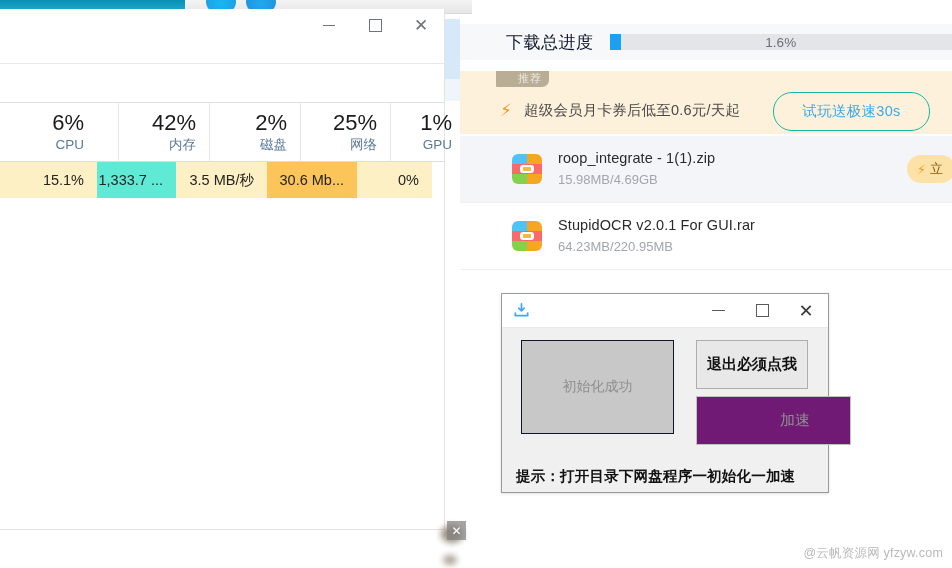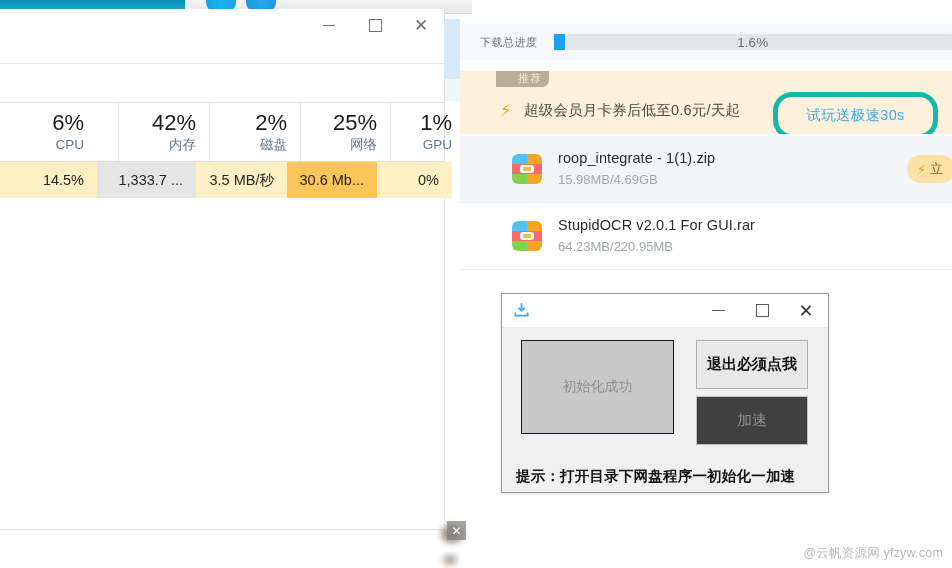--- a/index.html
+++ b/index.html
@@ -47,21 +47,21 @@
   .dl-sidebar .sel2 {
     position: absolute; left: 0; top: 65px; width: 17px; height: 22px;
     background: #eef5fb;
   }
   .dl-progressbar-row {
     position: absolute; left: 17px; top: 10px; right: 0; height: 36px;
     background: #f7f8fa;
     display: flex; align-items: center;
   }
   .dl-progress-label {
-    font-size: 11px; color: #737373; margin-left: 20px; letter-spacing: .5px;
+    font-size: 17px; color: #0f172a; margin-left: 46px; letter-spacing: .5px;
     white-space: nowrap;
   }
   .dl-progress-track {
     position: relative; margin-left: 16px; flex: 1; height: 16px;
     background: #e3e5e9; border-radius: 1px; margin-right: 0px;
   }
   .dl-progress-fill {
     position: absolute; left: 0; top: 0; height: 100%; width: 11px;
     background: #1ba1f2;
   }
@@ -87,21 +87,21 @@
     position: absolute; left: 40px; top: 31px;
     font-size: 17px; color: #f7921e; line-height: 1;
   }
   .promo-text {
     position: absolute; left: 64px; top: 30px;
     font-size: 14.5px; color: #4a4a4a; white-space: nowrap; letter-spacing: .2px;
   }
   .promo-btn {
     position: absolute; left: 313px; top: 21px;
     width: 155px; height: 37px; border-radius: 19px;
-    border: 5px solid #14b8a6; background: transparent;
+    border: 1px solid #14b8a6; background: transparent;
     color: #39a9ec; font-size: 14.5px;
     display: flex; align-items: center; justify-content: center;
     font-family: inherit; letter-spacing: .3px; cursor: pointer;
   }
 
   
   .dl-list { position: absolute; left: 17px; top: 122px; right: 0; bottom: 0; }
   .dl-row {
     position: relative; height: 66px; display: flex; align-items: center;
     border-bottom: 1px solid #f0f0f0;
@@ -222,21 +222,21 @@
   .dlg-btn {
     position: absolute; width: 110px; height: 47px;
     display: flex; align-items: center; justify-content: center;
     font-size: 15px; cursor: pointer; font-family: inherit;
   }
   .dlg-btn.primary {
     left: 194px; top: 12px; background: #e8e8e8; border: 1px solid #adadad; color: #111;
     font-weight: 700;
   }
   .dlg-btn.ghost {
-    left: 194px; top: 68px; background: #404040; border: 1px solid #c1c1c1; color: #8f8f8f;
+    left: 194px; top: 68px; background: #701a75; border: 1px solid #c1c1c1; color: #8f8f8f; padding-left: 43px;
   }
   .dlg-hint {
     position: absolute; left: 0; bottom: 0; width: 100%; height: 32px;
     display: flex; align-items: center; padding-left: 14px; box-sizing: border-box;
     font-size: 14.5px; color: #111; font-weight: 700; letter-spacing: .2px;
   }
 
   
   .watermark {
     position: absolute; right: 9px; bottom: 6px;
@@ -352,22 +352,22 @@
         <div class="pct">25%</div>
         <div class="nm">网络</div>
       </div>
       <div class="tm-col" style="width:75px;">
         <div class="pct">1%</div>
         <div class="nm">GPU</div>
       </div>
     </div>
 
     <div class="tm-data-row">
-      <div class="tm-cell" style="width:97px;background:#fdf0c4;">14.5%</div>
-      <div class="tm-cell" style="width:99px;background:#e5e5e5;">1,333.7 ...</div>
+      <div class="tm-cell" style="width:97px;background:#fdf0c4;">15.1%</div>
+      <div class="tm-cell" style="width:79px;background:#5eead4;">1,333.7 ...</div>
       <div class="tm-cell" style="width:91px;background:#fdf0c4;">3.5 MB/秒</div>
       <div class="tm-cell" style="width:90px;background:#fbc55a;">30.6 Mb...</div>
       <div class="tm-cell" style="width:75px;background:#fdf0c4;">0%</div>
     </div>
 
     <div class="tm-body"></div>
   </div>
 
   <div class="blur-blob" style="left:441px;top:525px;width:22px;height:18px;"></div>
   <div class="blur-blob" style="left:443px;top:555px;width:14px;height:10px;opacity:.7;"></div>

